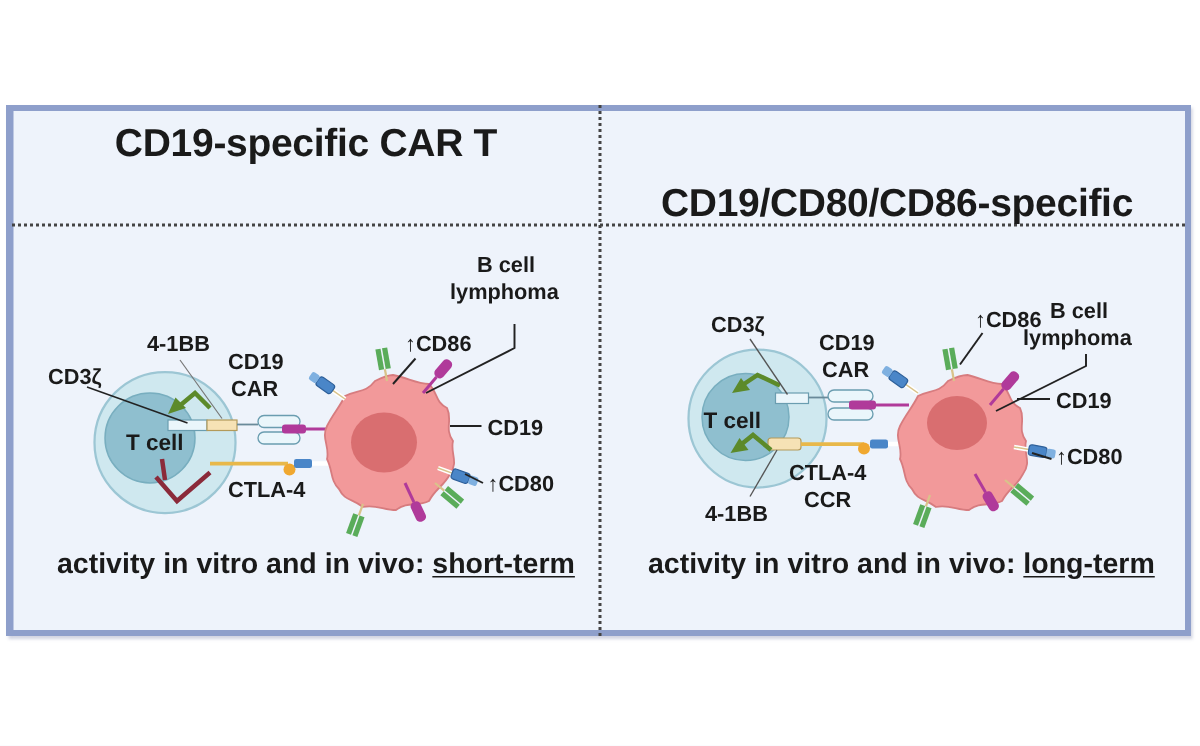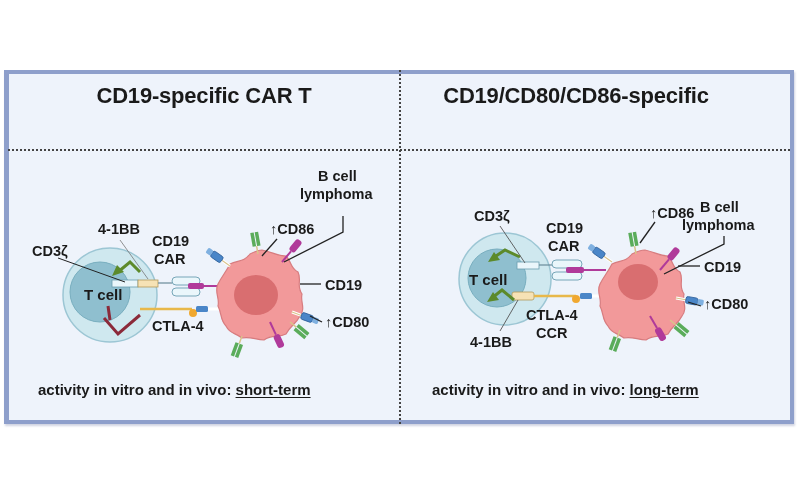--- a/index.html
+++ b/index.html
@@ -6,26 +6,26 @@
   body { width: 800px; height: 497px; position: relative; overflow: hidden; font-family: "Liberation Sans", sans-serif; }
   .frame {
     position: absolute; left: 4px; top: 70px; width: 790px; height: 354px;
     background: #eef3fb; border: 4px solid #8e9fcb; border-top-width: 4px; border-left-width: 5px;
     box-sizing: border-box; box-shadow: 1px 2px 2px rgba(120,130,170,0.35);
   }
   .vdiv { position: absolute; left: 399px; top: 70px; width: 0; height: 354px; border-left: 2px dotted #444; }
   .hdiv { position: absolute; left: 8px; top: 149px; width: 782px; height: 0; border-top: 2px dotted #444; }
   .title {
     position: absolute; top: 80px; width: 392px; text-align: center;
-    font-weight: bold; font-size: 22px; line-height: 31px; color: #1a1a1a; letter-spacing: -0.2px;
+    font-weight: bold; font-size: 26px; line-height: 31px; color: #1a1a1a; letter-spacing: -0.2px;
   }
   .title.left { left: 8px; }
-  .title.right { left: 380px; }
+  .title.right { left: 402px; margin-top: 40px; }
   .footer {
-    position: absolute; top: 381px; font-weight: bold; font-size: 15px; color: #1a1a1a; white-space: nowrap;
+    position: absolute; top: 366px; font-weight: bold; font-size: 19px; color: #1a1a1a; white-space: nowrap;
   }
   .footer.left { left: 38px; }
   .footer.right { left: 432px; }
   .footer u { text-decoration: underline; text-underline-offset: 2px; }
   svg.diagram { position: absolute; left: 0; top: 0; }
   .lbl { font-family: "Liberation Sans", sans-serif; font-weight: bold; font-size: 14.5px; fill: #1a1a1a; }
   .tcell-lbl { font-family: "Liberation Sans", sans-serif; font-weight: bold; font-size: 15px; fill: #1a1a1a; }
 </style>
 </head>
 <body>

